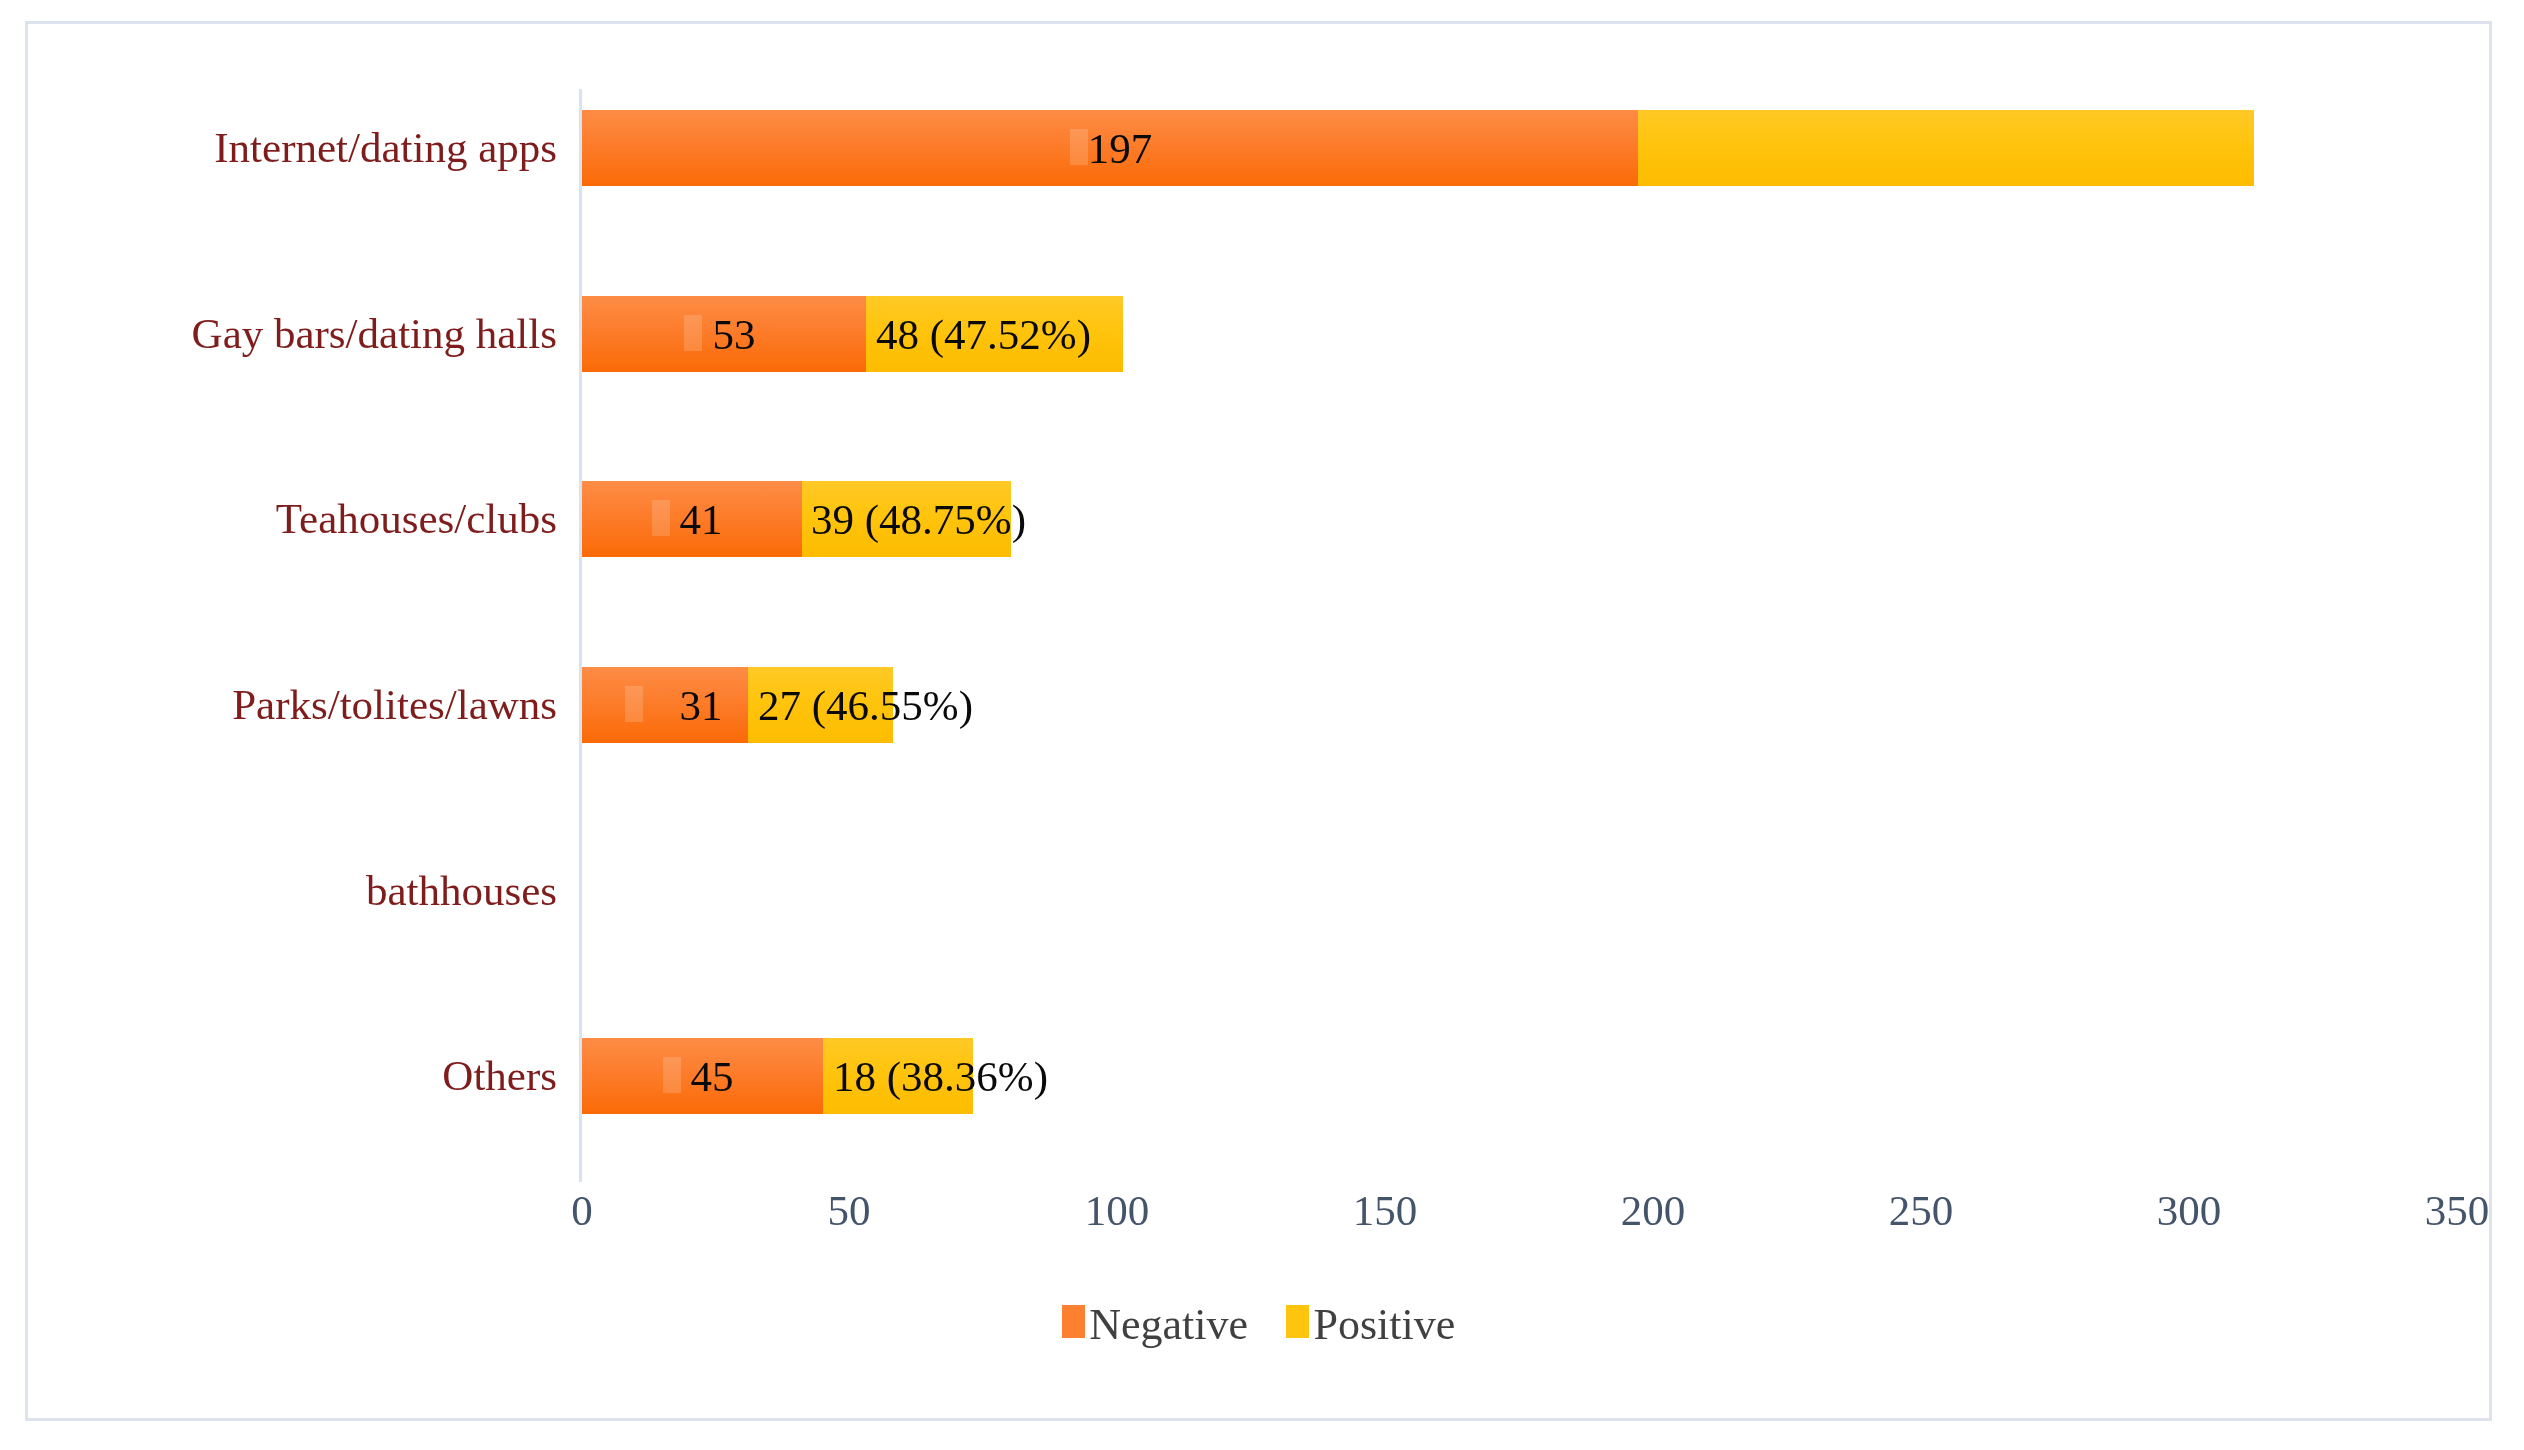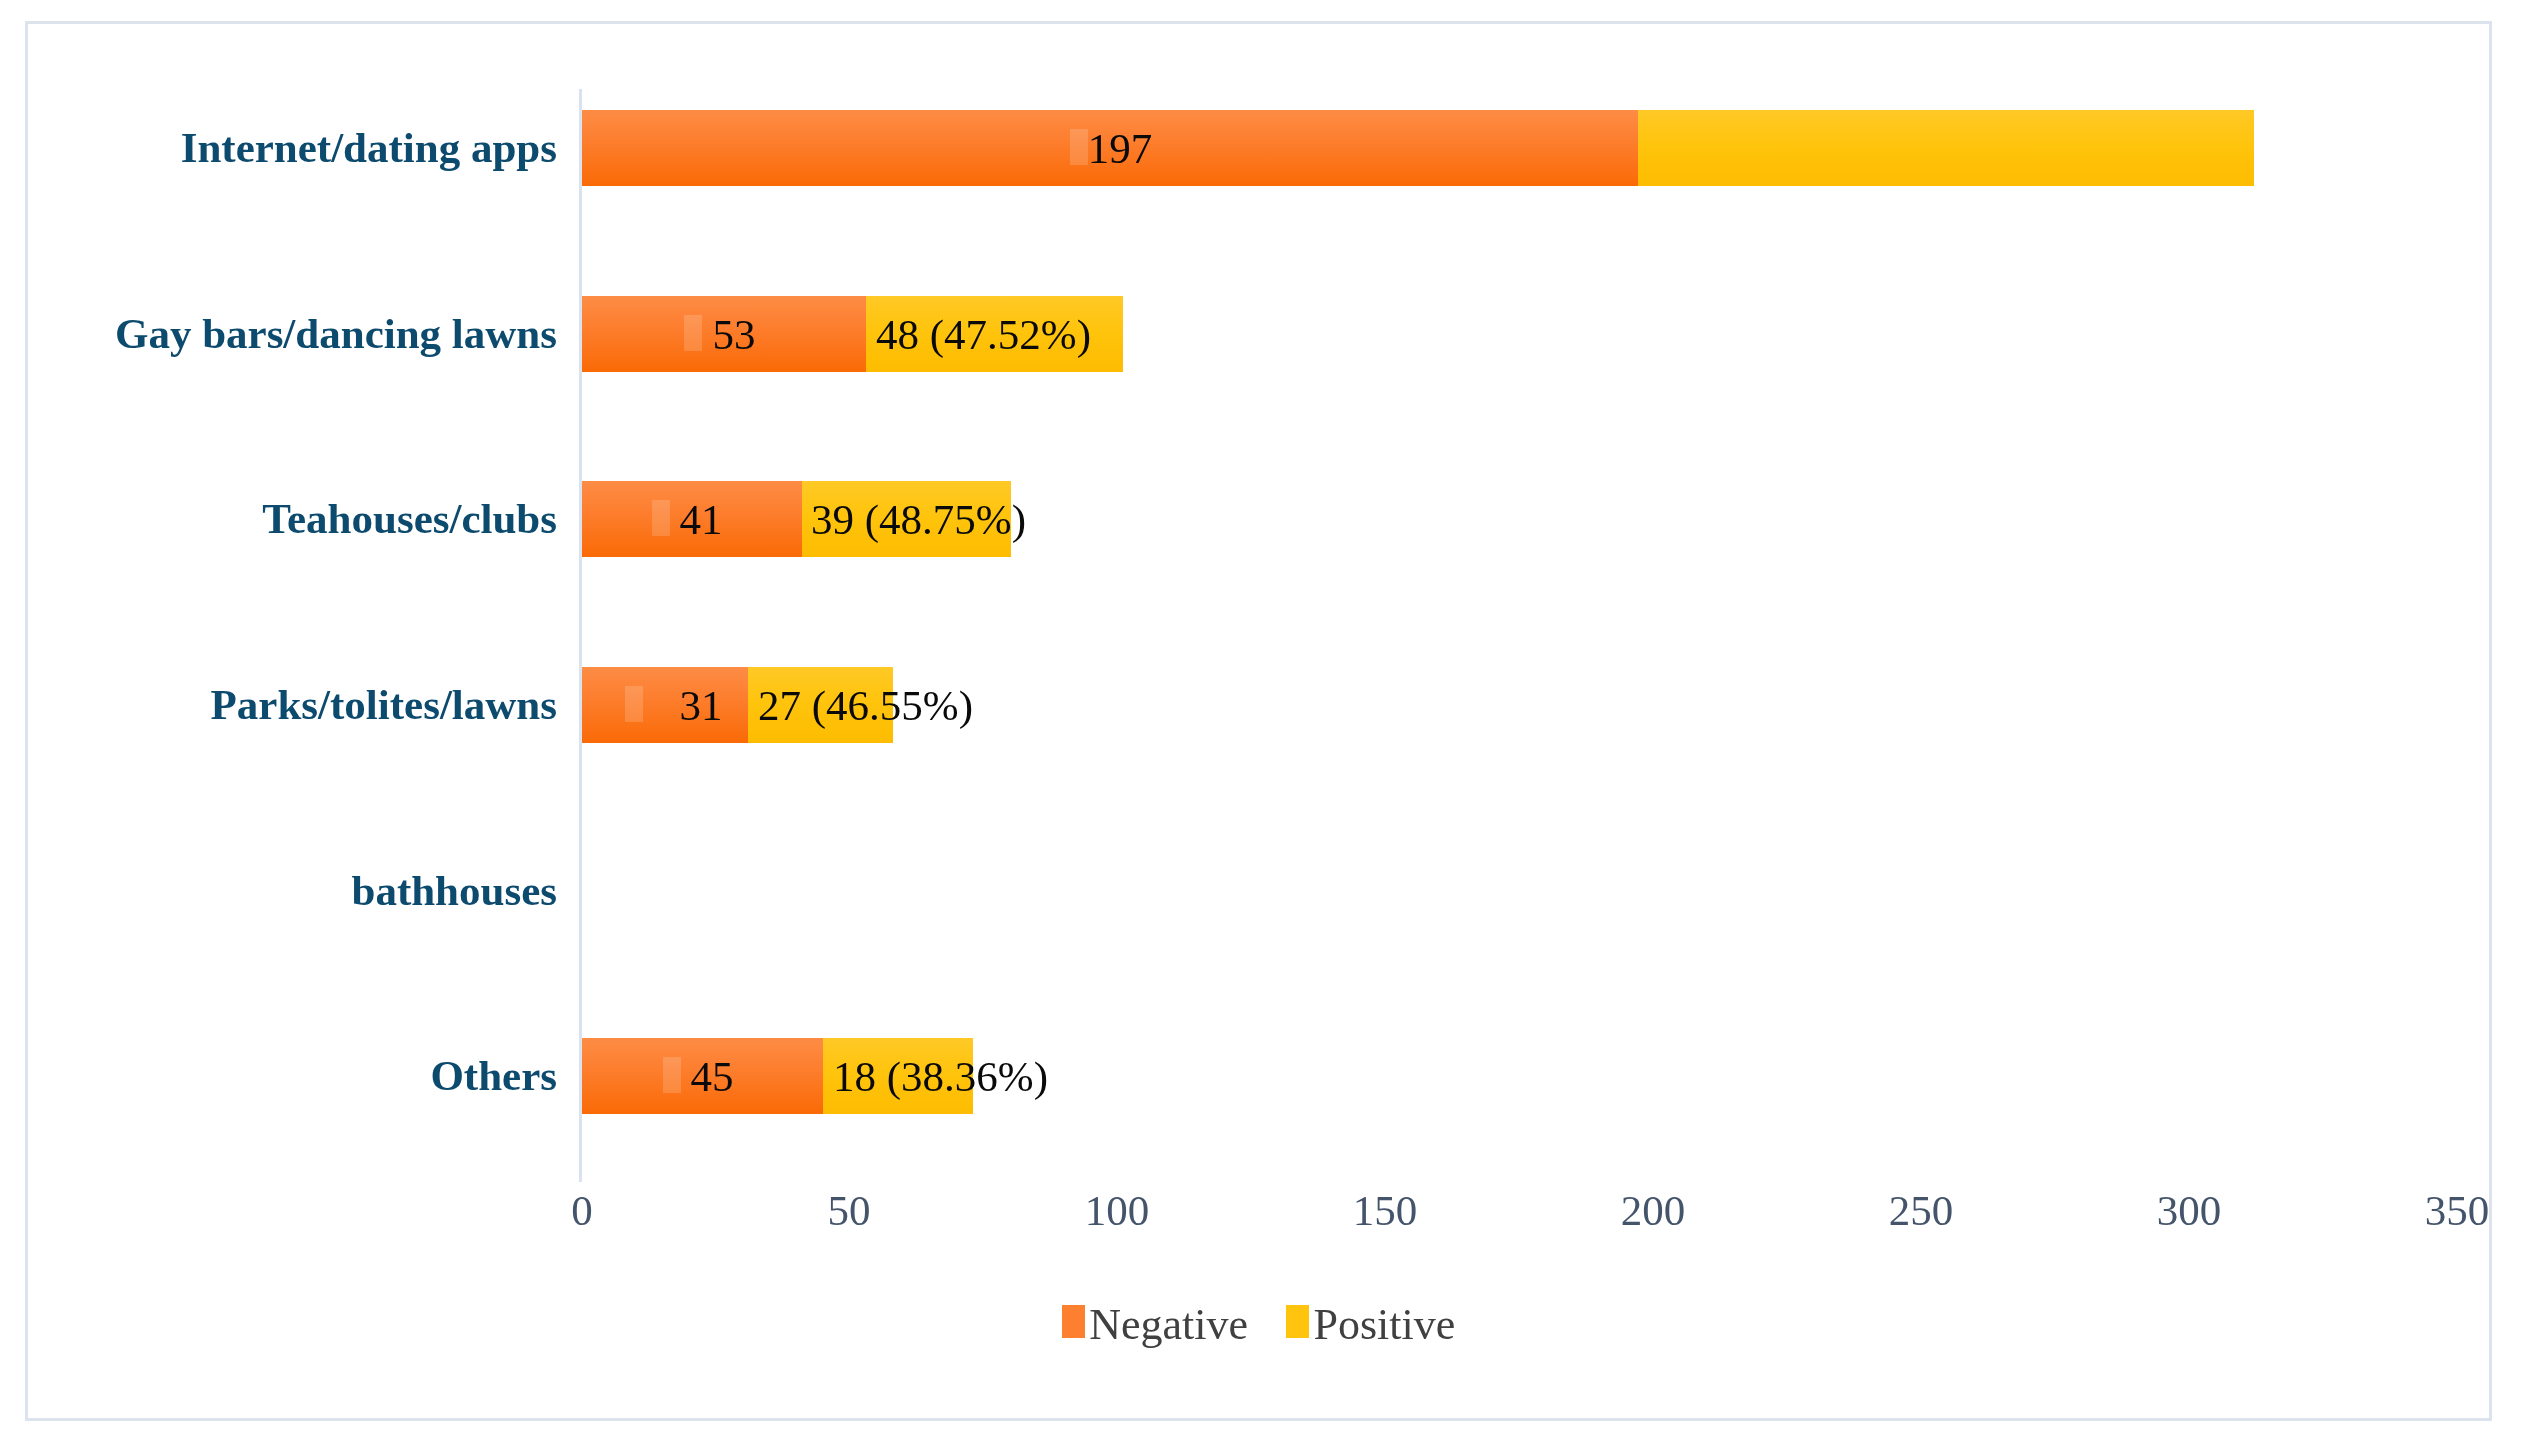--- a/index.html
+++ b/index.html
@@ -53,23 +53,22 @@
     height: 76px;
   }
   .cat-label {
     position: absolute;
     right: 1932px;   
     top: 0;
     height: 76px;
     line-height: 76px;
     white-space: nowrap;
     font-size: 43px;
-    color: #0c4a6e;
+    color: #7f1d1d;
     text-align: left;
-    font-weight: bold;
   }
   .bar-wrap {
     position: absolute;
     left: 554px;
     top: 0;
     height: 96px;
     white-space: nowrap;
   }
   .seg {
     position: absolute;
@@ -163,21 +162,21 @@
         <div class="cat-row" style="top: 86px;">
           <div class="cat-label">Internet/dating apps</div>
           <div class="bar-wrap" style="width: 1672px;">
             <div class="seg seg-neg" style="left: 0px; width: 1056px;"></div>
             <div class="ghost-marker" style="left: 488px;"></div>
             <div class="seg-value" style="left: 538px; transform: translateX(-50%);">197</div>
             <div class="seg seg-pos" style="left: 1056px; width: 616px;"></div>
           </div>
         </div>
         <div class="cat-row" style="top: 272px;">
-          <div class="cat-label">Gay bars/dancing lawns</div>
+          <div class="cat-label">Gay bars/dating halls</div>
           <div class="bar-wrap" style="width: 541px;">
             <div class="seg seg-neg" style="left: 0px; width: 284px;"></div>
             <div class="ghost-marker" style="left: 102px;"></div>
             <div class="seg-value" style="left: 152px; transform: translateX(-50%);">53</div>
             <div class="seg seg-pos" style="left: 284px; width: 257px;"></div>
             <div class="seg-value" style="left: 294px;">48 (47.52%)</div>
           </div>
         </div>
         <div class="cat-row" style="top: 457px;">
           <div class="cat-label">Teahouses/clubs</div>

